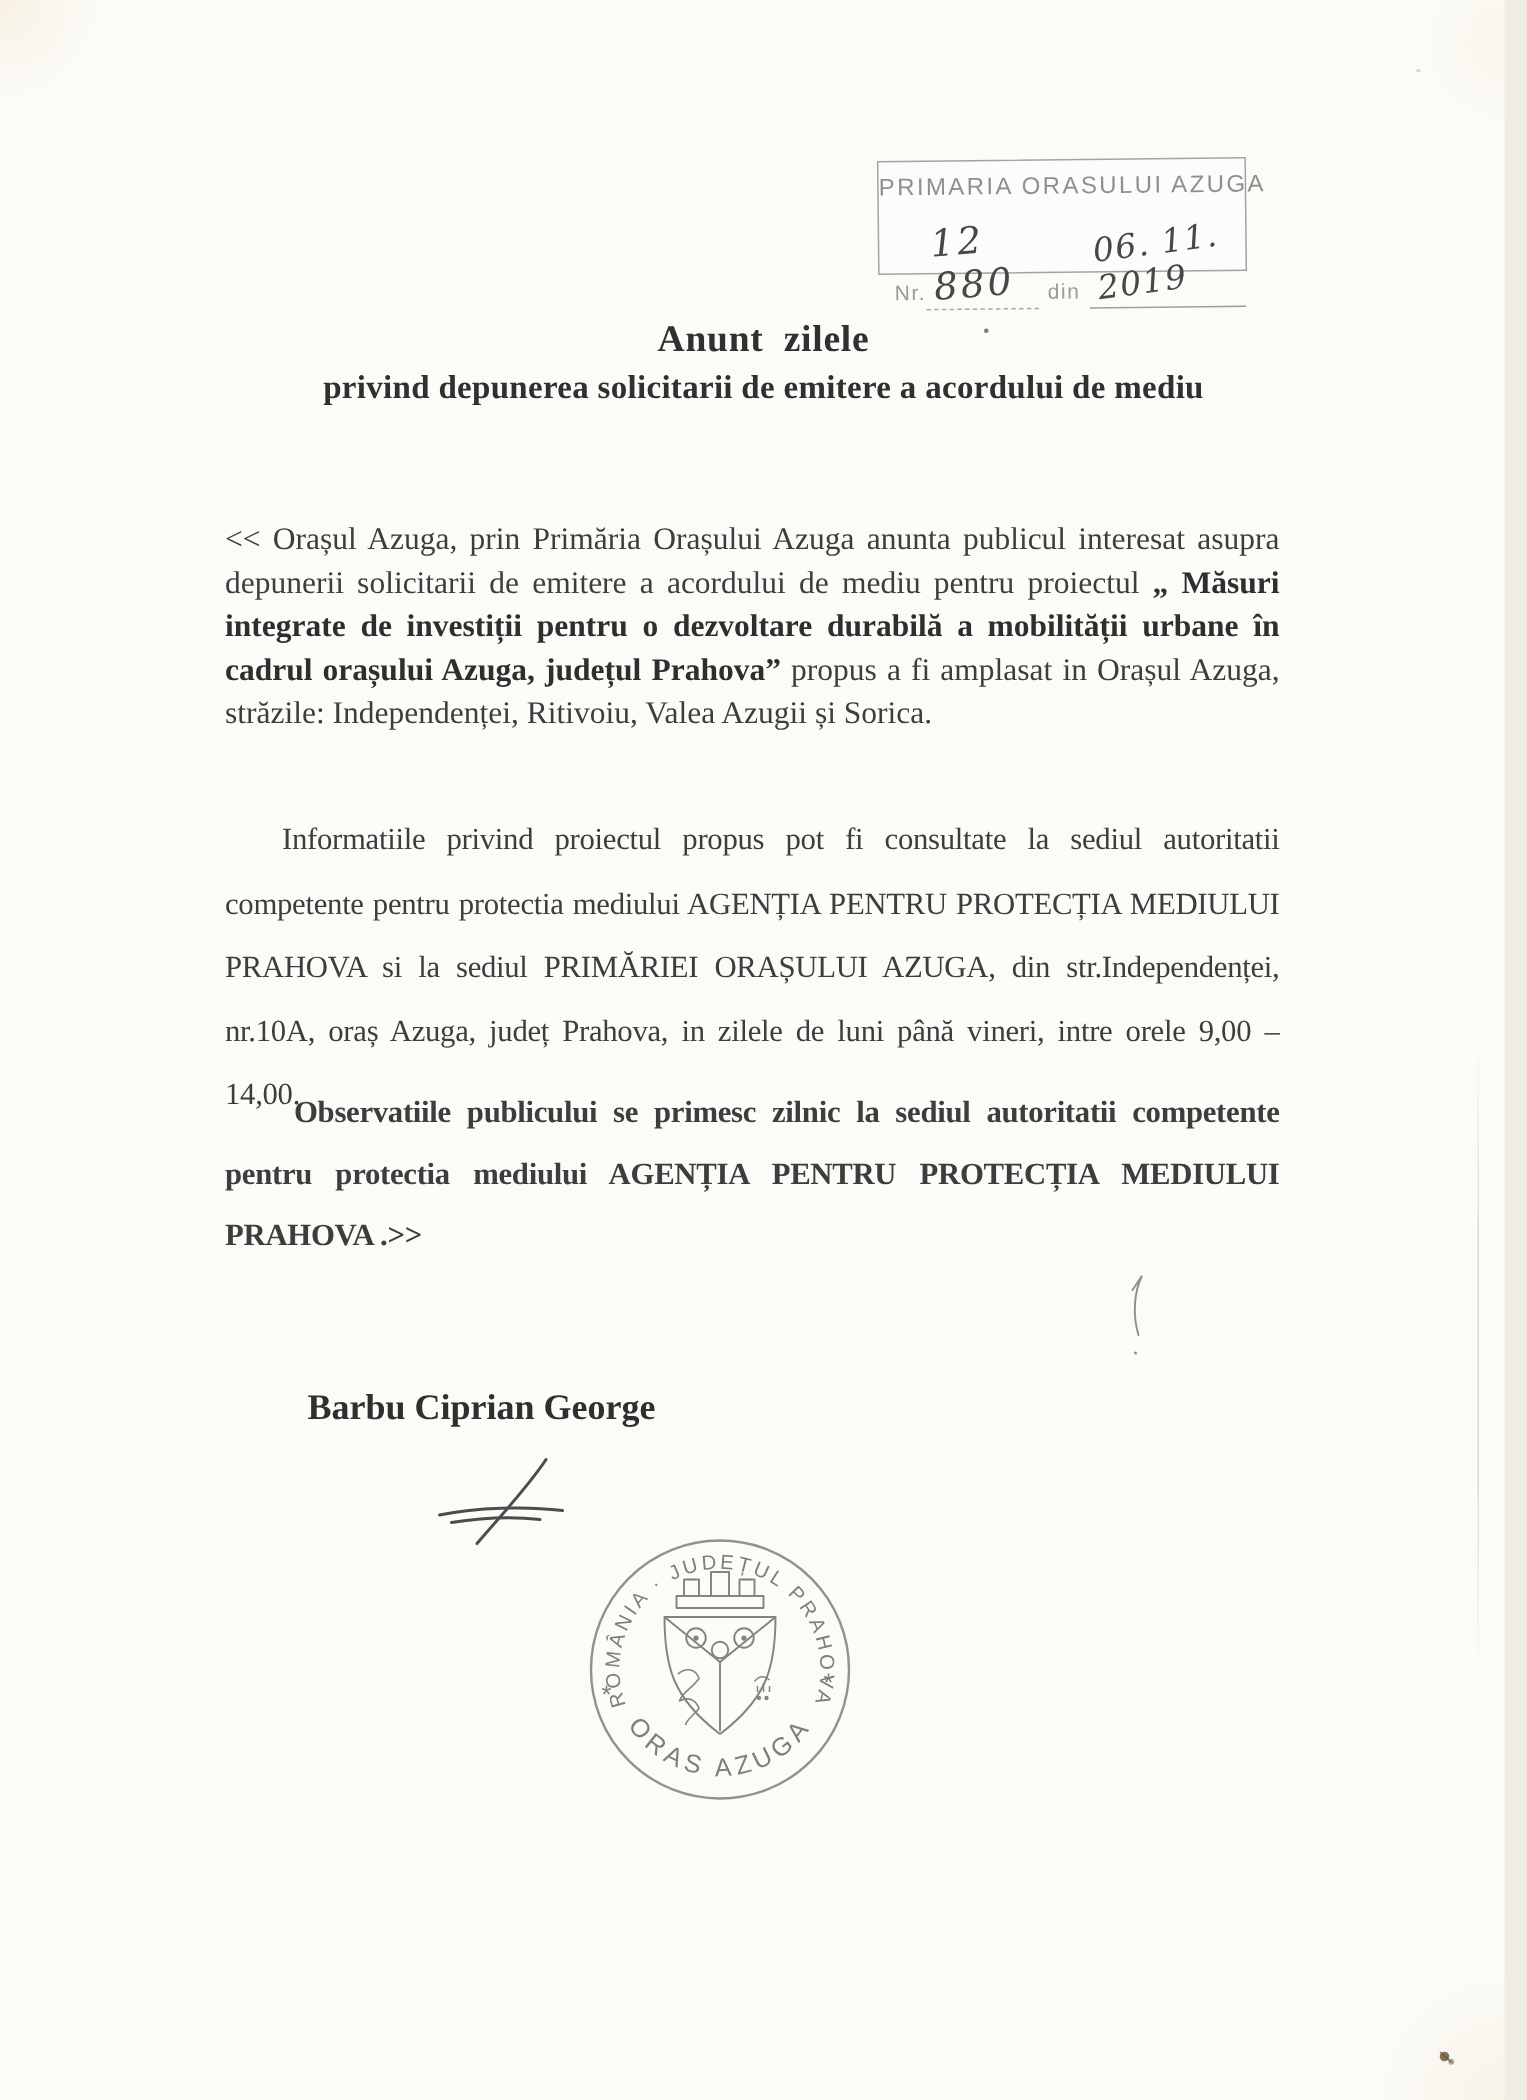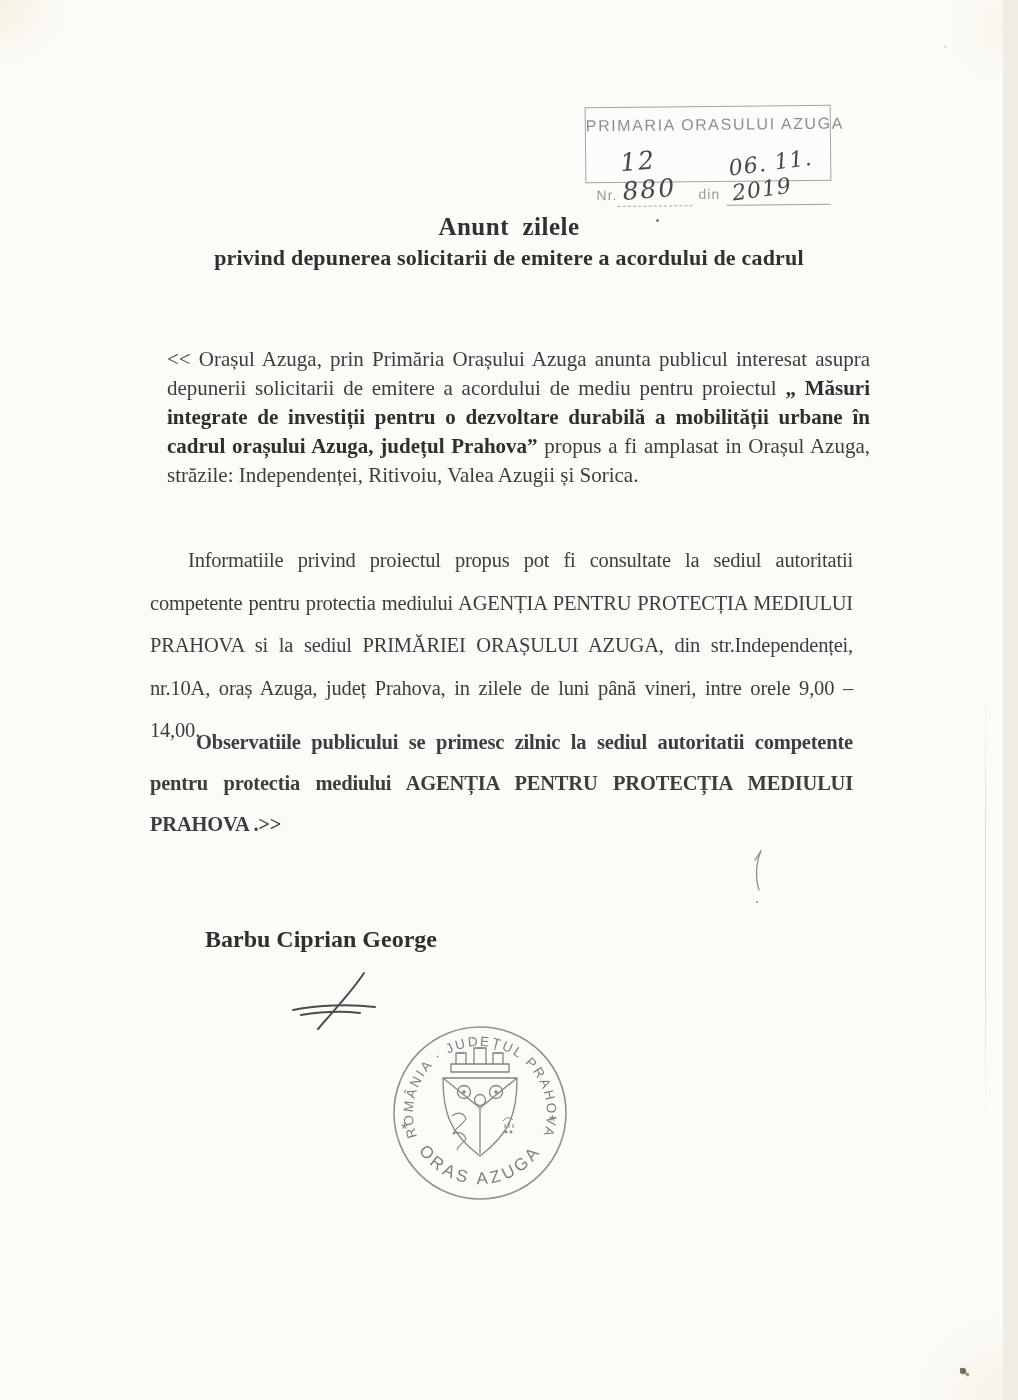--- a/index.html
+++ b/index.html
@@ -34,21 +34,21 @@
     color:#474747;
   }
   .hand-nr{font-size:25px;letter-spacing:2px;transform:rotate(-4deg);}
   .hand-date{font-size:22px;letter-spacing:1px;transform:rotate(-7deg) translateY(-2px);}
   
   .title{position:absolute;left:109px;top:211px;width:800px;text-align:center;color:#303030;font-weight:bold;}
   .title-1{font-size:25px;white-space:pre;letter-spacing:.5px;line-height:32px;}
   .title-2,.title-3{font-size:22px;line-height:30.5px;letter-spacing:.2px;}
   
   .para{position:absolute;left:150px;width:703px;text-align:justify;}
-  .p1{top:345px;font-size:21px;line-height:29px;margin-left:17px;}
+  .p1{top:345px;font-size:21px;line-height:29px;}
   .p1 .b{font-weight:bold;color:#2e2e2e;}
   .p2{top:539px;font-size:20.5px;line-height:42.5px;text-indent:38px;letter-spacing:-0.2px;}
   .p3{top:722px;font-size:20.5px;line-height:41px;text-indent:46px;letter-spacing:-0.2px;font-weight:bold;}
   
   .sign{position:absolute;left:205px;top:924px;font-weight:bold;font-size:24px;line-height:30px;color:#2f2f2f;}
   .sig-svg{position:absolute;left:270px;top:960px;}
   
   .seal-svg{position:absolute;left:380px;top:1015px;opacity:.82;}
   .seal-text{font-family:"Liberation Sans", sans-serif;fill:#636363;}
   
@@ -70,21 +70,21 @@
     <div class="stamp-row">
       <span class="stamp-label">Nr.</span>
       <span class="hand-wrap"><span class="hand hand-nr">12 880</span></span>
       <span class="stamp-label">din</span>
       <span class="hand-wrap2"><span class="hand hand-date">06. 11. 2019</span></span>
     </div>
   </div>
 
   <div class="title">
     <div class="title-1">Anunt  zilele</div>
-    <div class="title-2">privind depunerea solicitarii de emitere a acordului de cadrul</div>
+    <div class="title-2">privind depunerea solicitarii de emitere a acordului de mediu</div>
   </div>
 
   <div class="para p1"><span>&lt;&lt; Orașul Azuga, prin Primăria Orașului Azuga anunta publicul interesat asupra depunerii solicitarii de emitere a acordului de mediu pentru proiectul </span><span class="b">„ Măsuri integrate de investiții pentru o dezvoltare durabilă a mobilității urbane în cadrul orașului Azuga, județul Prahova”</span><span> propus a fi amplasat in Orașul Azuga, străzile: Independenței, Ritivoiu, Valea Azugii și Sorica.</span></div>
 
   <div class="para p2">Informatiile privind proiectul propus pot fi consultate la sediul autoritatii competente pentru protectia mediului AGENȚIA PENTRU PROTECȚIA MEDIULUI PRAHOVA si la sediul PRIMĂRIEI ORAȘULUI AZUGA, din str.Independenței, nr.10A, oraș Azuga, județ Prahova, in zilele de luni până vineri, intre orele 9,00 – 14,00.</div>
 
   <div class="para p3">Observatiile publicului se primesc zilnic la sediul autoritatii competente pentru protectia mediului AGENȚIA PENTRU PROTECȚIA MEDIULUI PRAHOVA .&gt;&gt;</div>
 
   <div class="sign">
     <div>Barbu Ciprian George</div>

